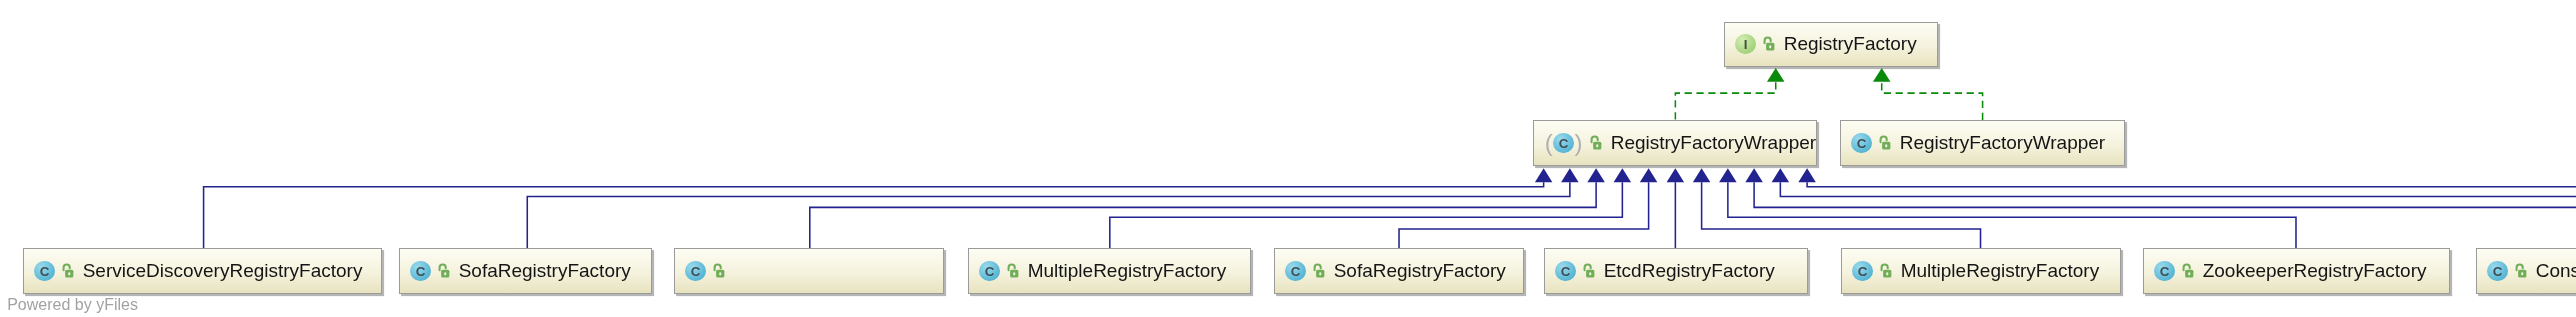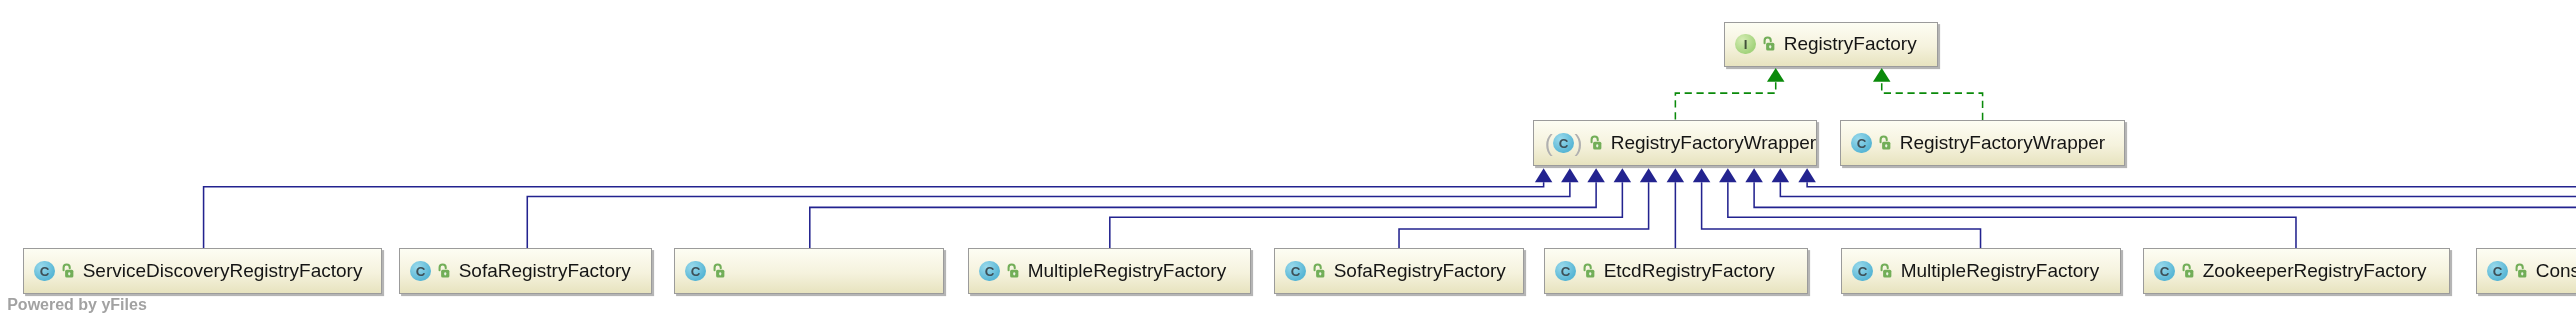--- a/index.html
+++ b/index.html
@@ -64,21 +64,21 @@
       <polyline points="5648,482 5648,382 3456,382 3456,354" fill="none" stroke="#23238f" stroke-width="3"></polyline>
       <polygon points="3456,327 3439,354 3473,354" fill="#23238f"></polygon>
       <polyline points="6227,482 6227,363 3508,363 3508,354" fill="none" stroke="#23238f" stroke-width="3"></polyline>
       <polygon points="3508,327 3491,354 3525,354" fill="#23238f"></polygon>
       <polyline points="3252,232 3252,181 3447,181 3447,160" fill="none" stroke="#0a8a0a" stroke-width="3" stroke-dasharray="14 9"></polyline>
       <polygon points="3447,132 3430,159 3464,159" fill="#0a8a0a"></polygon>
       <polyline points="3849,233 3849,181 3653,181 3653,160" fill="none" stroke="#0a8a0a" stroke-width="3" stroke-dasharray="14 9"></polyline>
       <polygon points="3653,132 3636,159 3670,159" fill="#0a8a0a"></polygon>
     </svg>
 
-  <div id="powered-by" style="left: 7.2px; top: 296px; font-weight: bold;">Powered by yFiles</div>
+  <div id="powered-by" style="left: 7.2px; top: 296px;">Powered by yFiles</div>
 <div class="uml-node" style="left: 1724px; top: 21.6px; width: 214px; height: 45px;">
       <span class="badge-wrap">
         <span class="badge interface">I</span>
       </span>
       <svg class="key-icon" width="13.4" height="15.5" viewBox="0 0 26 30">
   <path d="M5 14 V9 a6 6 0 0 1 12 0 v1" fill="none" stroke="#72ae58" stroke-width="4" stroke-linecap="round"></path>
   <rect x="8" y="13" width="16" height="15" rx="3" fill="#72ae58"></rect>
   <rect x="14" y="18" width="4" height="6" rx="2" fill="#e9f3e2"></rect>
 </svg>
       <span class="uml-label ">RegistryFactory</span>

